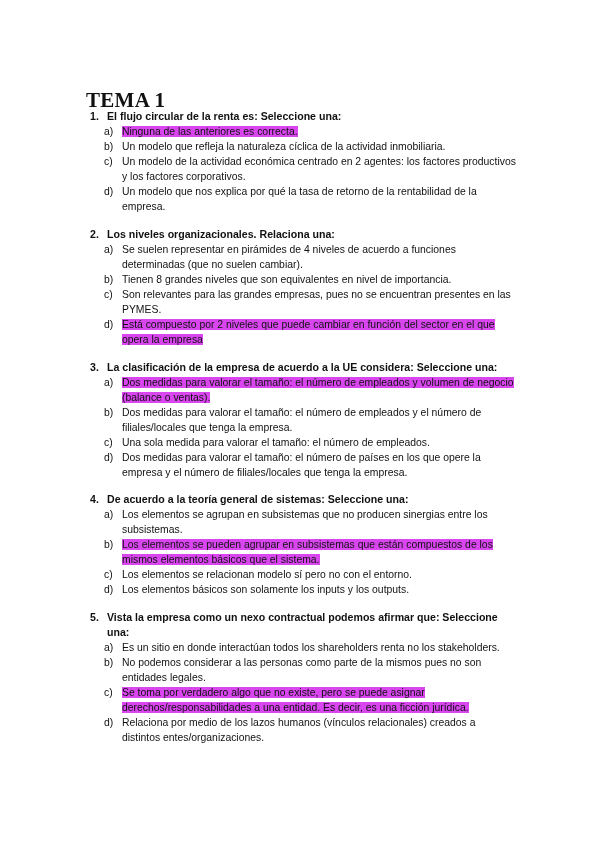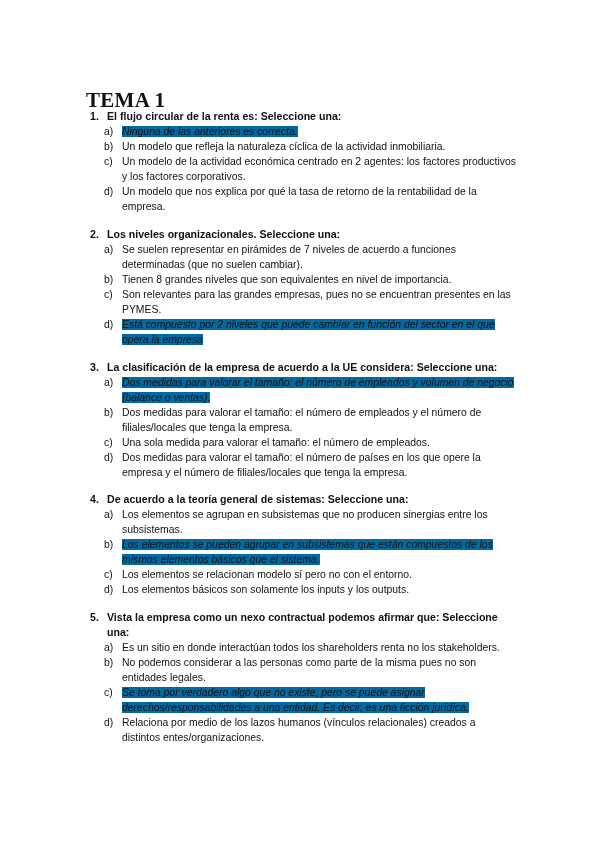--- a/index.html
+++ b/index.html
@@ -12,21 +12,21 @@
     position: absolute; left: 86px; top: 70px;
     font-family: Liberation Serif, serif; font-weight: bold; font-size: 21px; letter-spacing: 0.3px; margin-top: 18px;
   }
   .question { position: absolute; left: 90px; width: 430px; }
   .q-head { display: flex; font-weight: bold; font-size: 10.6px; line-height: 15px; }
   .q-num { width: 17px; flex: 0 0 17px; }
   .q-text { flex: 1; }
   .opt { display: flex; font-size: 10.4px; line-height: 15px; margin-left: 14px; }
   .opt-letter { width: 18px; flex: 0 0 18px; }
   .opt-text { flex: 1; padding-right: 4px; }
-  .hl { background: #0369a1; box-decoration-break: clone; font-style: italic; -webkit-box-decoration-break: clone; }
+  .hl { background: #d946ef; box-decoration-break: clone; -webkit-box-decoration-break: clone; }
 </style>
 </head>
 <body>
 
 <div class="page">
   <div class="title">TEMA 1</div>
 
   <div class="question" style="top:109px;">
     <div class="q-head">
       <span class="q-num">1.</span>
@@ -46,25 +46,25 @@
     </div>
     <div class="opt">
       <span class="opt-letter">d)</span>
       <span class="opt-text">Un modelo que nos explica por qué la tasa de retorno de la rentabilidad de la empresa.</span>
     </div>
   </div>
 
   <div class="question" style="top:227px;">
     <div class="q-head">
       <span class="q-num">2.</span>
-      <span class="q-text">Los niveles organizacionales. Seleccione una:</span>
+      <span class="q-text">Los niveles organizacionales. Relaciona una:</span>
     </div>
     <div class="opt">
       <span class="opt-letter">a)</span>
-      <span class="opt-text">Se suelen representar en pirámides de 7 niveles de acuerdo a funciones determinadas (que no suelen cambiar).</span>
+      <span class="opt-text">Se suelen representar en pirámides de 4 niveles de acuerdo a funciones determinadas (que no suelen cambiar).</span>
     </div>
     <div class="opt">
       <span class="opt-letter">b)</span>
       <span class="opt-text">Tienen 8 grandes niveles que son equivalentes en nivel de importancia.</span>
     </div>
     <div class="opt">
       <span class="opt-letter">c)</span>
       <span class="opt-text">Son relevantes para las grandes empresas, pues no se encuentran presentes en las PYMES.</span>
     </div>
     <div class="opt">
@@ -123,21 +123,21 @@
     <div class="q-head">
       <span class="q-num">5.</span>
       <span class="q-text">Vista la empresa como un nexo contractual podemos afirmar que: Seleccione una:</span>
     </div>
     <div class="opt">
       <span class="opt-letter">a)</span>
       <span class="opt-text">Es un sitio en donde interactúan todos los shareholders renta no los stakeholders.</span>
     </div>
     <div class="opt">
       <span class="opt-letter">b)</span>
-      <span class="opt-text">No podemos considerar a las personas como parte de la misma pues no son entidades legales.</span>
+      <span class="opt-text">No podemos considerar a las personas como parte de la mismos pues no son entidades legales.</span>
     </div>
     <div class="opt">
       <span class="opt-letter">c)</span>
       <span class="opt-text"><span class="hl">Se toma por verdadero algo que no existe, pero se puede asignar derechos/responsabilidades a una entidad. Es decir, es una ficción jurídica.</span></span>
     </div>
     <div class="opt">
       <span class="opt-letter">d)</span>
       <span class="opt-text">Relaciona por medio de los lazos humanos (vínculos relacionales) creados a distintos entes/organizaciones.</span>
     </div>
   </div>

